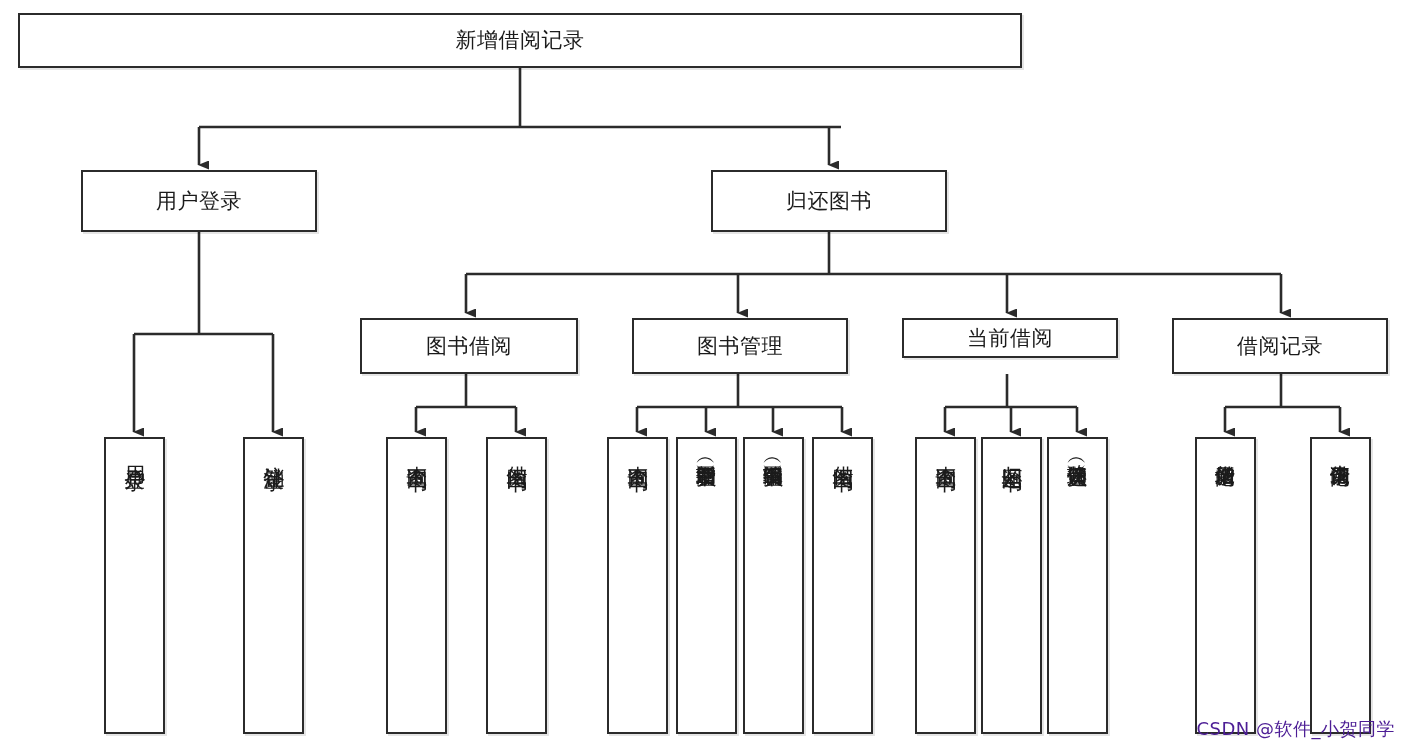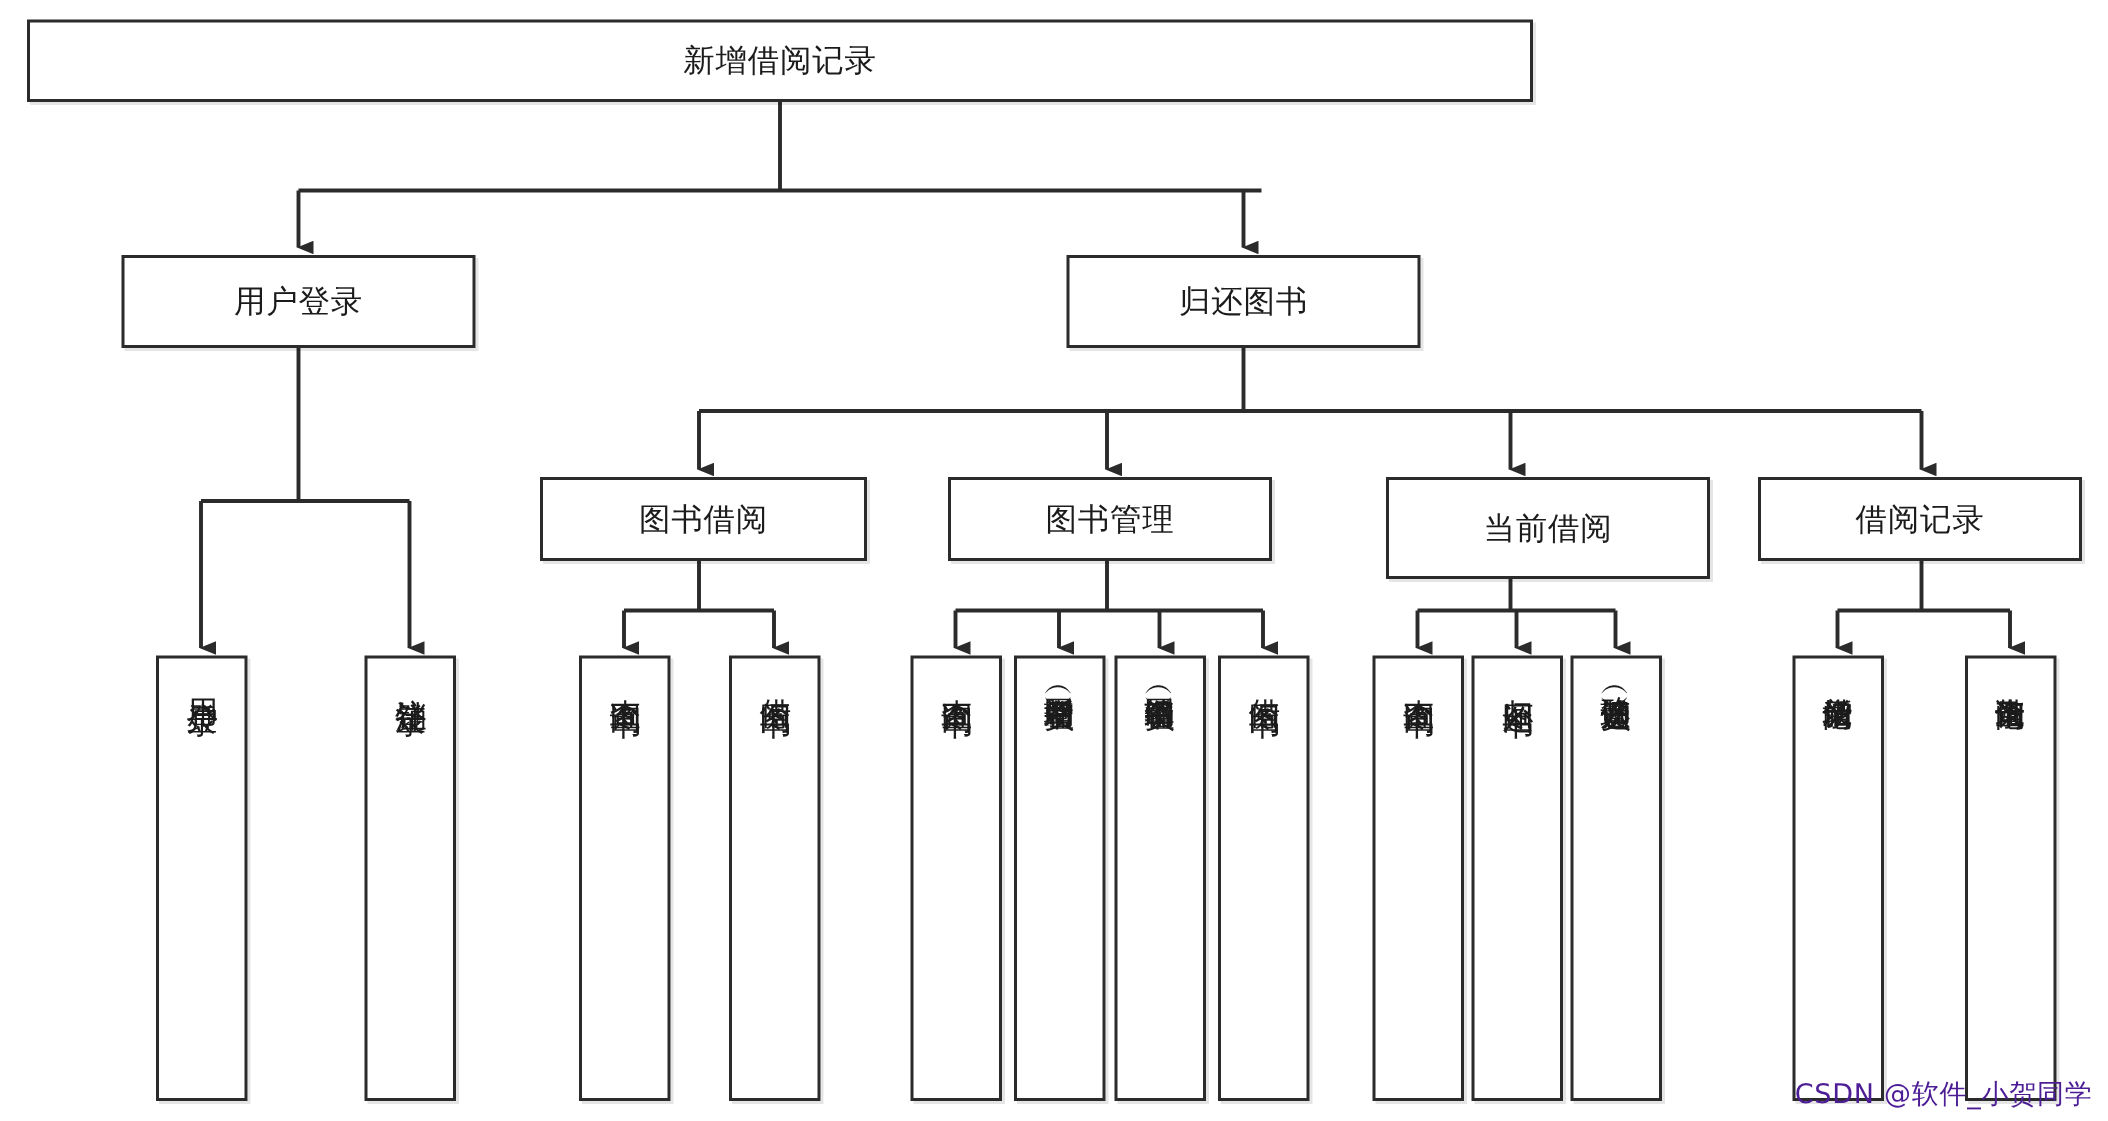--- a/index.html
+++ b/index.html
@@ -136,21 +136,21 @@
   <div class="node l2" id="node-l2-1" style="left: 711px; top: 170px; width: 236px; height: 62px;">
     <span class="node-label">归还图书</span>
   </div>
 
   <div class="node l3" id="node-l3-0" style="left: 360px; top: 318px; width: 218px; height: 56px;">
     <span class="node-label">图书借阅</span>
   </div>
   <div class="node l3" id="node-l3-1" style="left: 632px; top: 318px; width: 216px; height: 56px;">
     <span class="node-label">图书管理</span>
   </div>
-  <div class="node l3" id="node-l3-2" style="left: 924px; top: 318px; width: 216px; height: 68px; text-align: center;">
+  <div class="node l3" id="node-l3-2" style="left: 902px; top: 318px; width: 216px; height: 40px; text-align: center;">
     <span class="node-label">当前借阅</span>
   </div>
   <div class="node l3" id="node-l3-3" style="left: 1172px; top: 318px; width: 216px; height: 56px;">
     <span class="node-label">借阅记录</span>
   </div>
 
   <div class="node leaf" id="node-leaf-0" style="left: 104px; top: 437px; width: 61px; height: 297px;">
     <span class="node-label">用户登录</span>
   </div>
   <div class="node leaf" id="node-leaf-1" style="left: 243px; top: 437px; width: 61px; height: 297px;">

